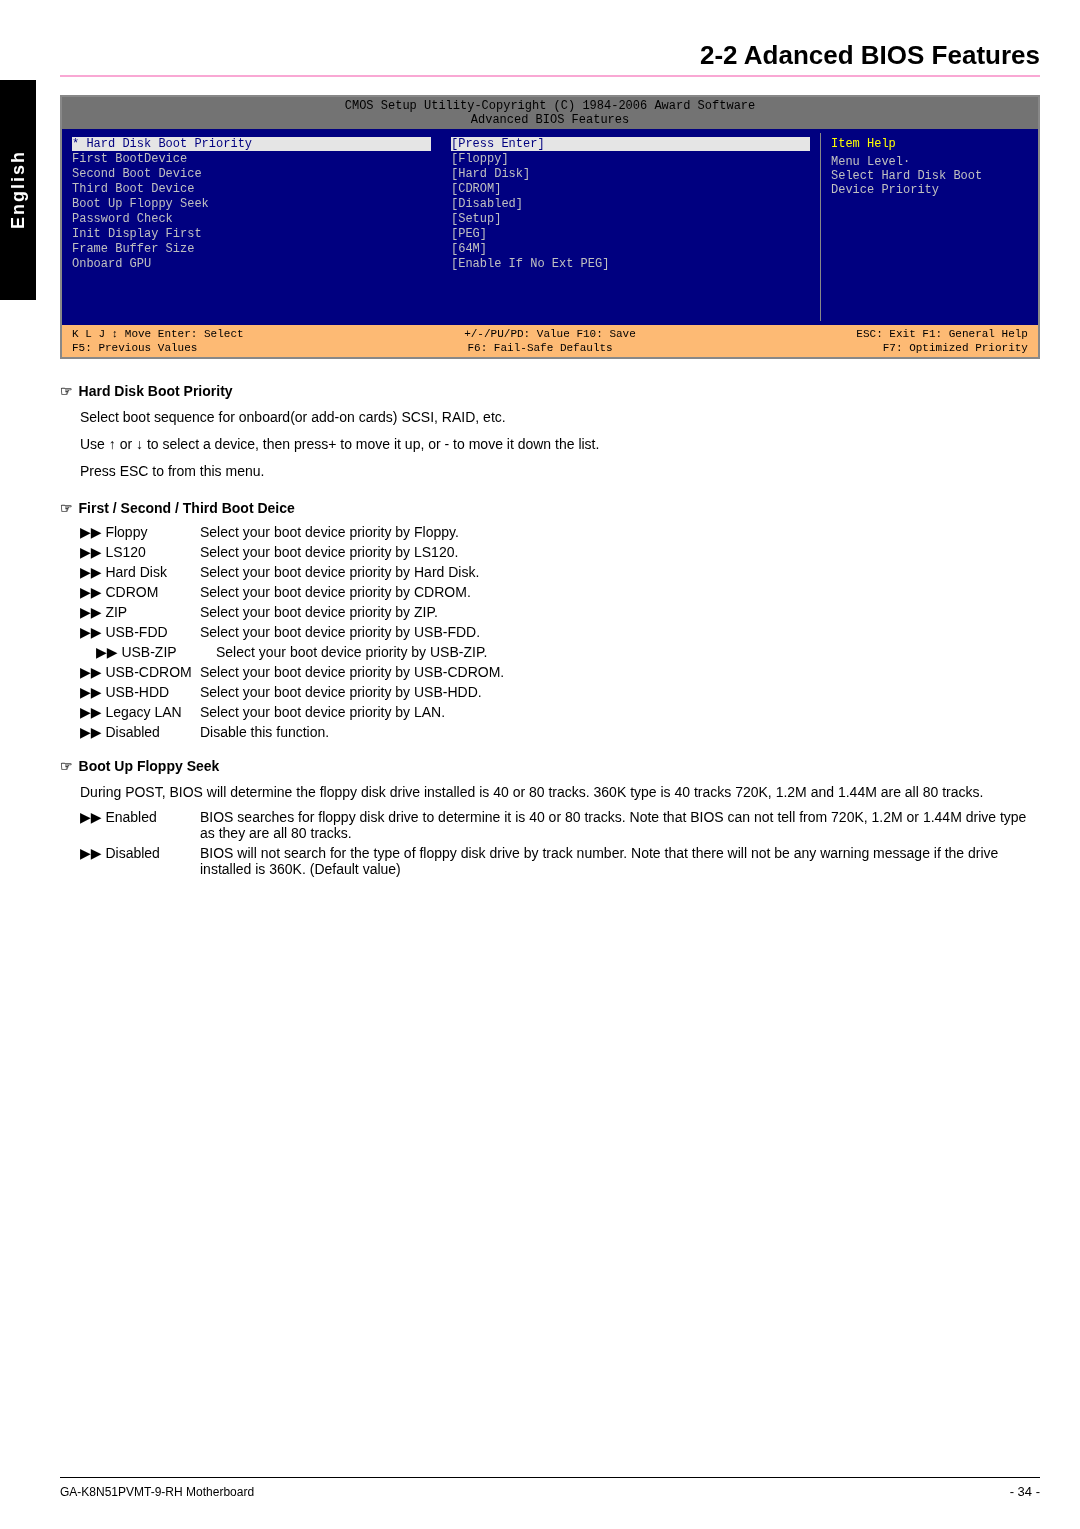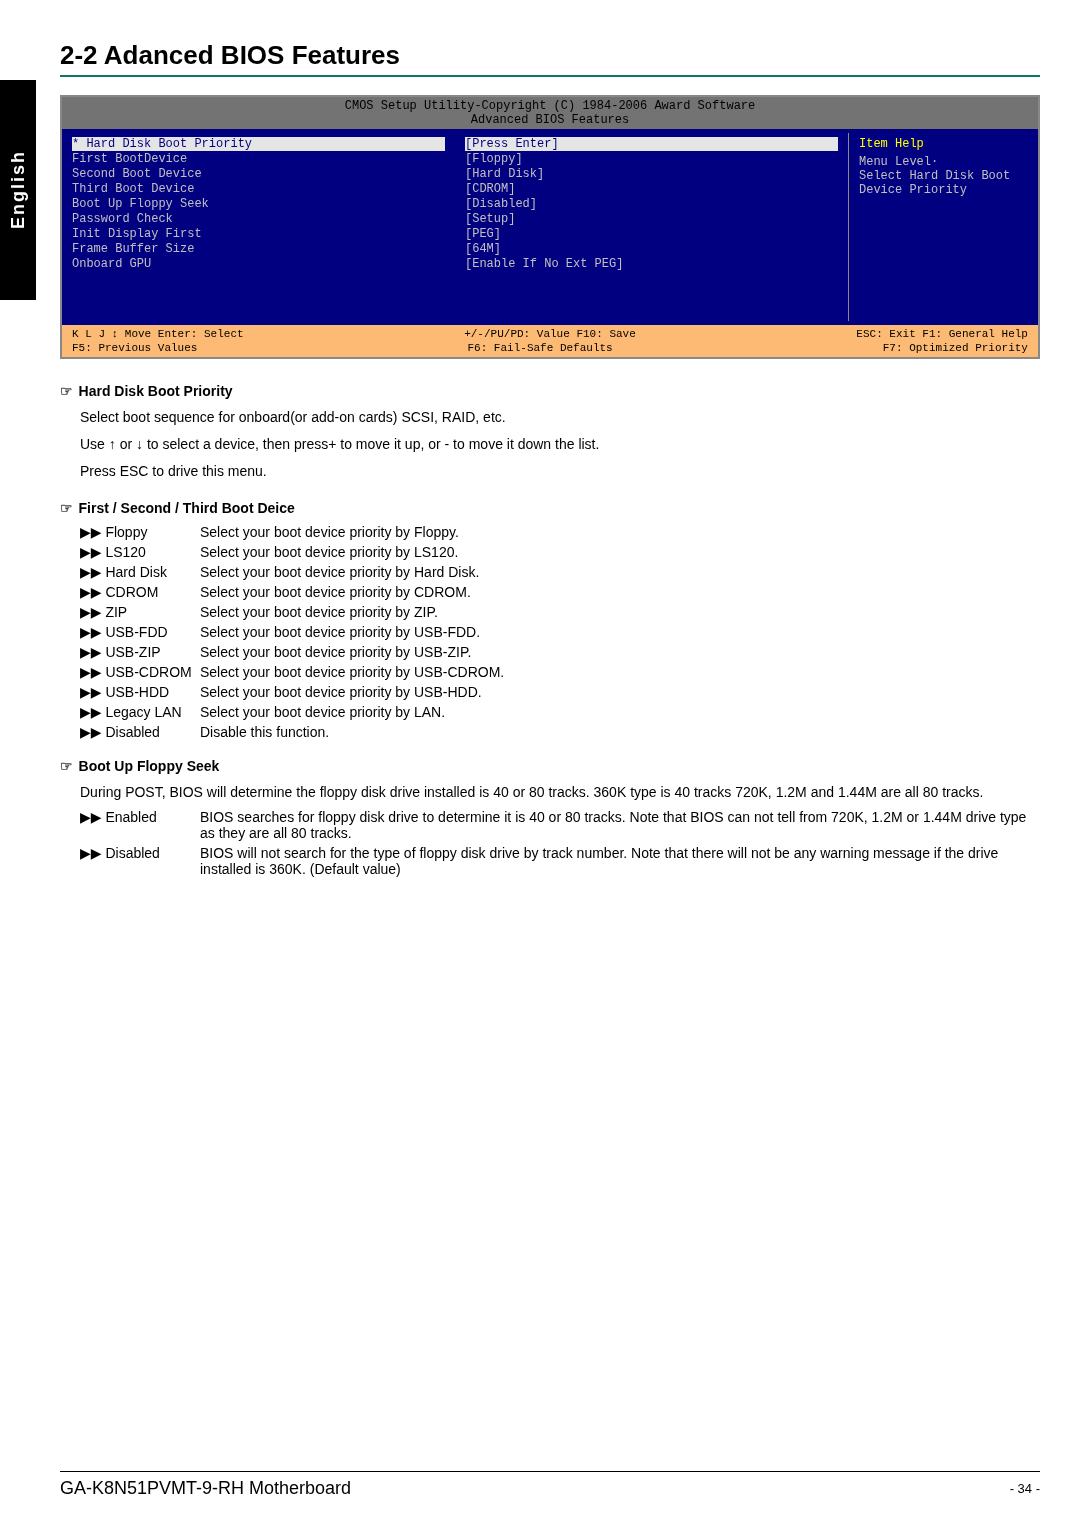--- a/index.html
+++ b/index.html
@@ -40,22 +40,23 @@
       margin-right: 40px;
       padding-top: 40px;
       padding-bottom: 60px;
     }
 
     
     .page-title {
       font-size: 26px;
       font-weight: bold;
       margin-bottom: 18px;
-      border-bottom: 2px solid #0f766e;
+      border-bottom: 2px solid #f9a8d4;
       padding-bottom: 4px;
+      text-align: right;
     }
 
     
     .bios-screen {
       border: 2px solid #888;
       background: #000080;
       color: #c0c0c0;
       font-family: 'Courier New', Courier, monospace;
       font-size: 12px;
       margin-bottom: 24px;
@@ -76,21 +77,21 @@
       flex: 1;
       padding: 4px 10px;
       min-width: 220px;
     }
     .bios-middle {
       flex: 1;
       padding: 4px 10px;
       text-align: center;
     }
     .bios-right {
-      width: 190px;
+      width: 218px;
       padding: 4px 10px;
       border-left: 1px solid #888;
       background: #000080;
     }
     .bios-row {
       display: flex;
       margin-bottom: 1px;
     }
     .bios-selected {
       background: #e5e5e5;
@@ -166,21 +167,21 @@
       left: 60px;
       right: 40px;
       display: flex;
       justify-content: space-between;
       align-items: center;
       border-top: 1px solid #000;
       padding-top: 6px;
       font-size: 13px;
     }
     .footer-model {
-      font-size: 18px;
+      font-size: 12px;
       text-align: right;
     }
     .footer-page {
       font-size: 13px;
     }
   </style>
 </head>
 <body>
 
 <div class="left-tab">
@@ -248,21 +249,21 @@
     </div>
   </div>
 
   <div id="sections-container">
       <div class="section-heading">
         <span class="arrow-icon">☞</span>
         <span>Hard Disk Boot Priority</span>
       </div>
       <div class="body-text">Select boot sequence for onboard(or add-on cards) SCSI, RAID, etc.</div>
       <div class="body-text">Use  ↑ or    ↓  to select a device, then press+ to move it up, or - to move it down the list.</div>
-      <div class="body-text">Press ESC to drive this menu.</div>
+      <div class="body-text">Press ESC to from this menu.</div>
       <div class="section-heading">
         <span class="arrow-icon">☞</span>
         <span>First / Second / Third Boot Deice</span>
       </div>
       <div class="sub-item">
         <div class="sub-item-label" style="min-width: 120px;">▶▶ Floppy</div>
         <div class="sub-item-desc">Select your boot device priority by Floppy.</div>
       </div>
       <div class="sub-item">
         <div class="sub-item-label" style="min-width: 120px;">▶▶ LS120</div>
@@ -278,21 +279,21 @@
       </div>
       <div class="sub-item">
         <div class="sub-item-label" style="min-width: 120px;">▶▶ ZIP</div>
         <div class="sub-item-desc">Select your boot device priority by ZIP.</div>
       </div>
       <div class="sub-item">
         <div class="sub-item-label" style="min-width: 120px;">▶▶ USB-FDD</div>
         <div class="sub-item-desc">Select your boot device priority by USB-FDD.</div>
       </div>
       <div class="sub-item">
-        <div class="sub-item-label" style="min-width: 120px;">▶▶ USB-ZIP</div>
+        <div class="sub-item-label" style="min-width: 120px; margin-left: 16px;">▶▶ USB-ZIP</div>
         <div class="sub-item-desc">Select your boot device priority by USB-ZIP.</div>
       </div>
       <div class="sub-item">
         <div class="sub-item-label" style="min-width: 120px;">▶▶ USB-CDROM</div>
         <div class="sub-item-desc">Select your boot device priority by USB-CDROM.</div>
       </div>
       <div class="sub-item">
         <div class="sub-item-label" style="min-width: 120px;">▶▶ USB-HDD</div>
         <div class="sub-item-desc">Select your boot device priority by USB-HDD.</div>
       </div>

